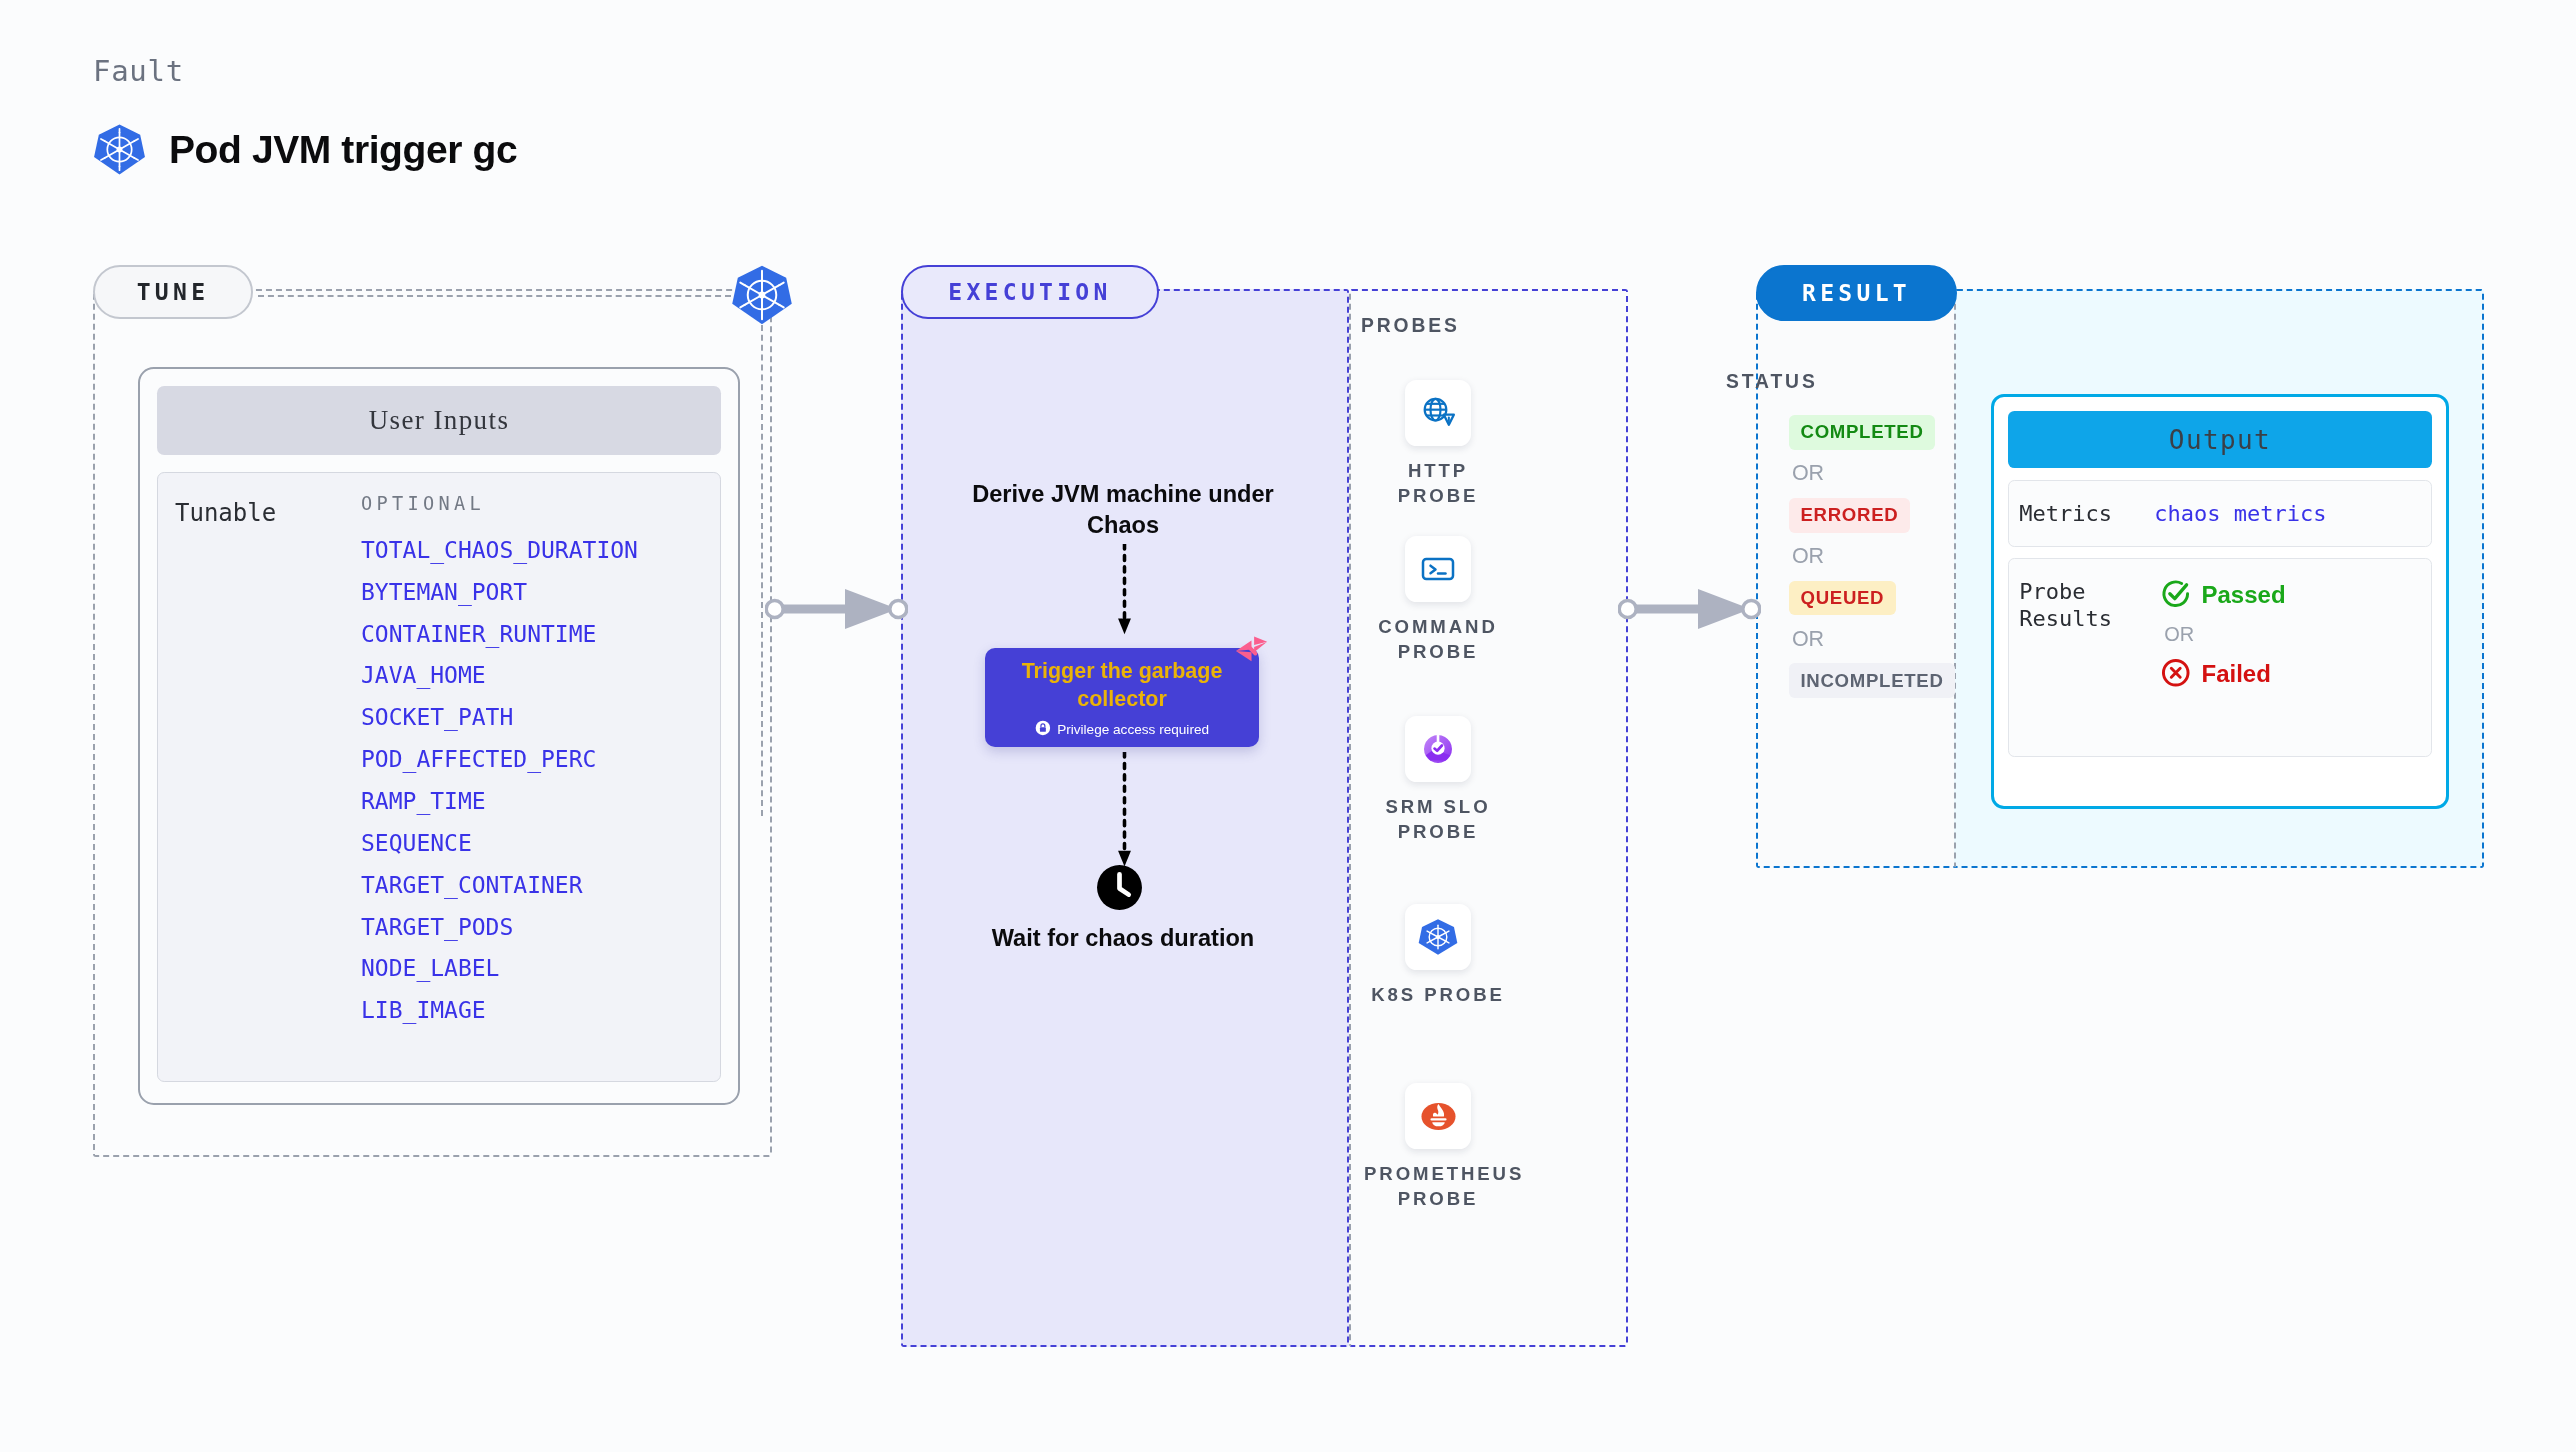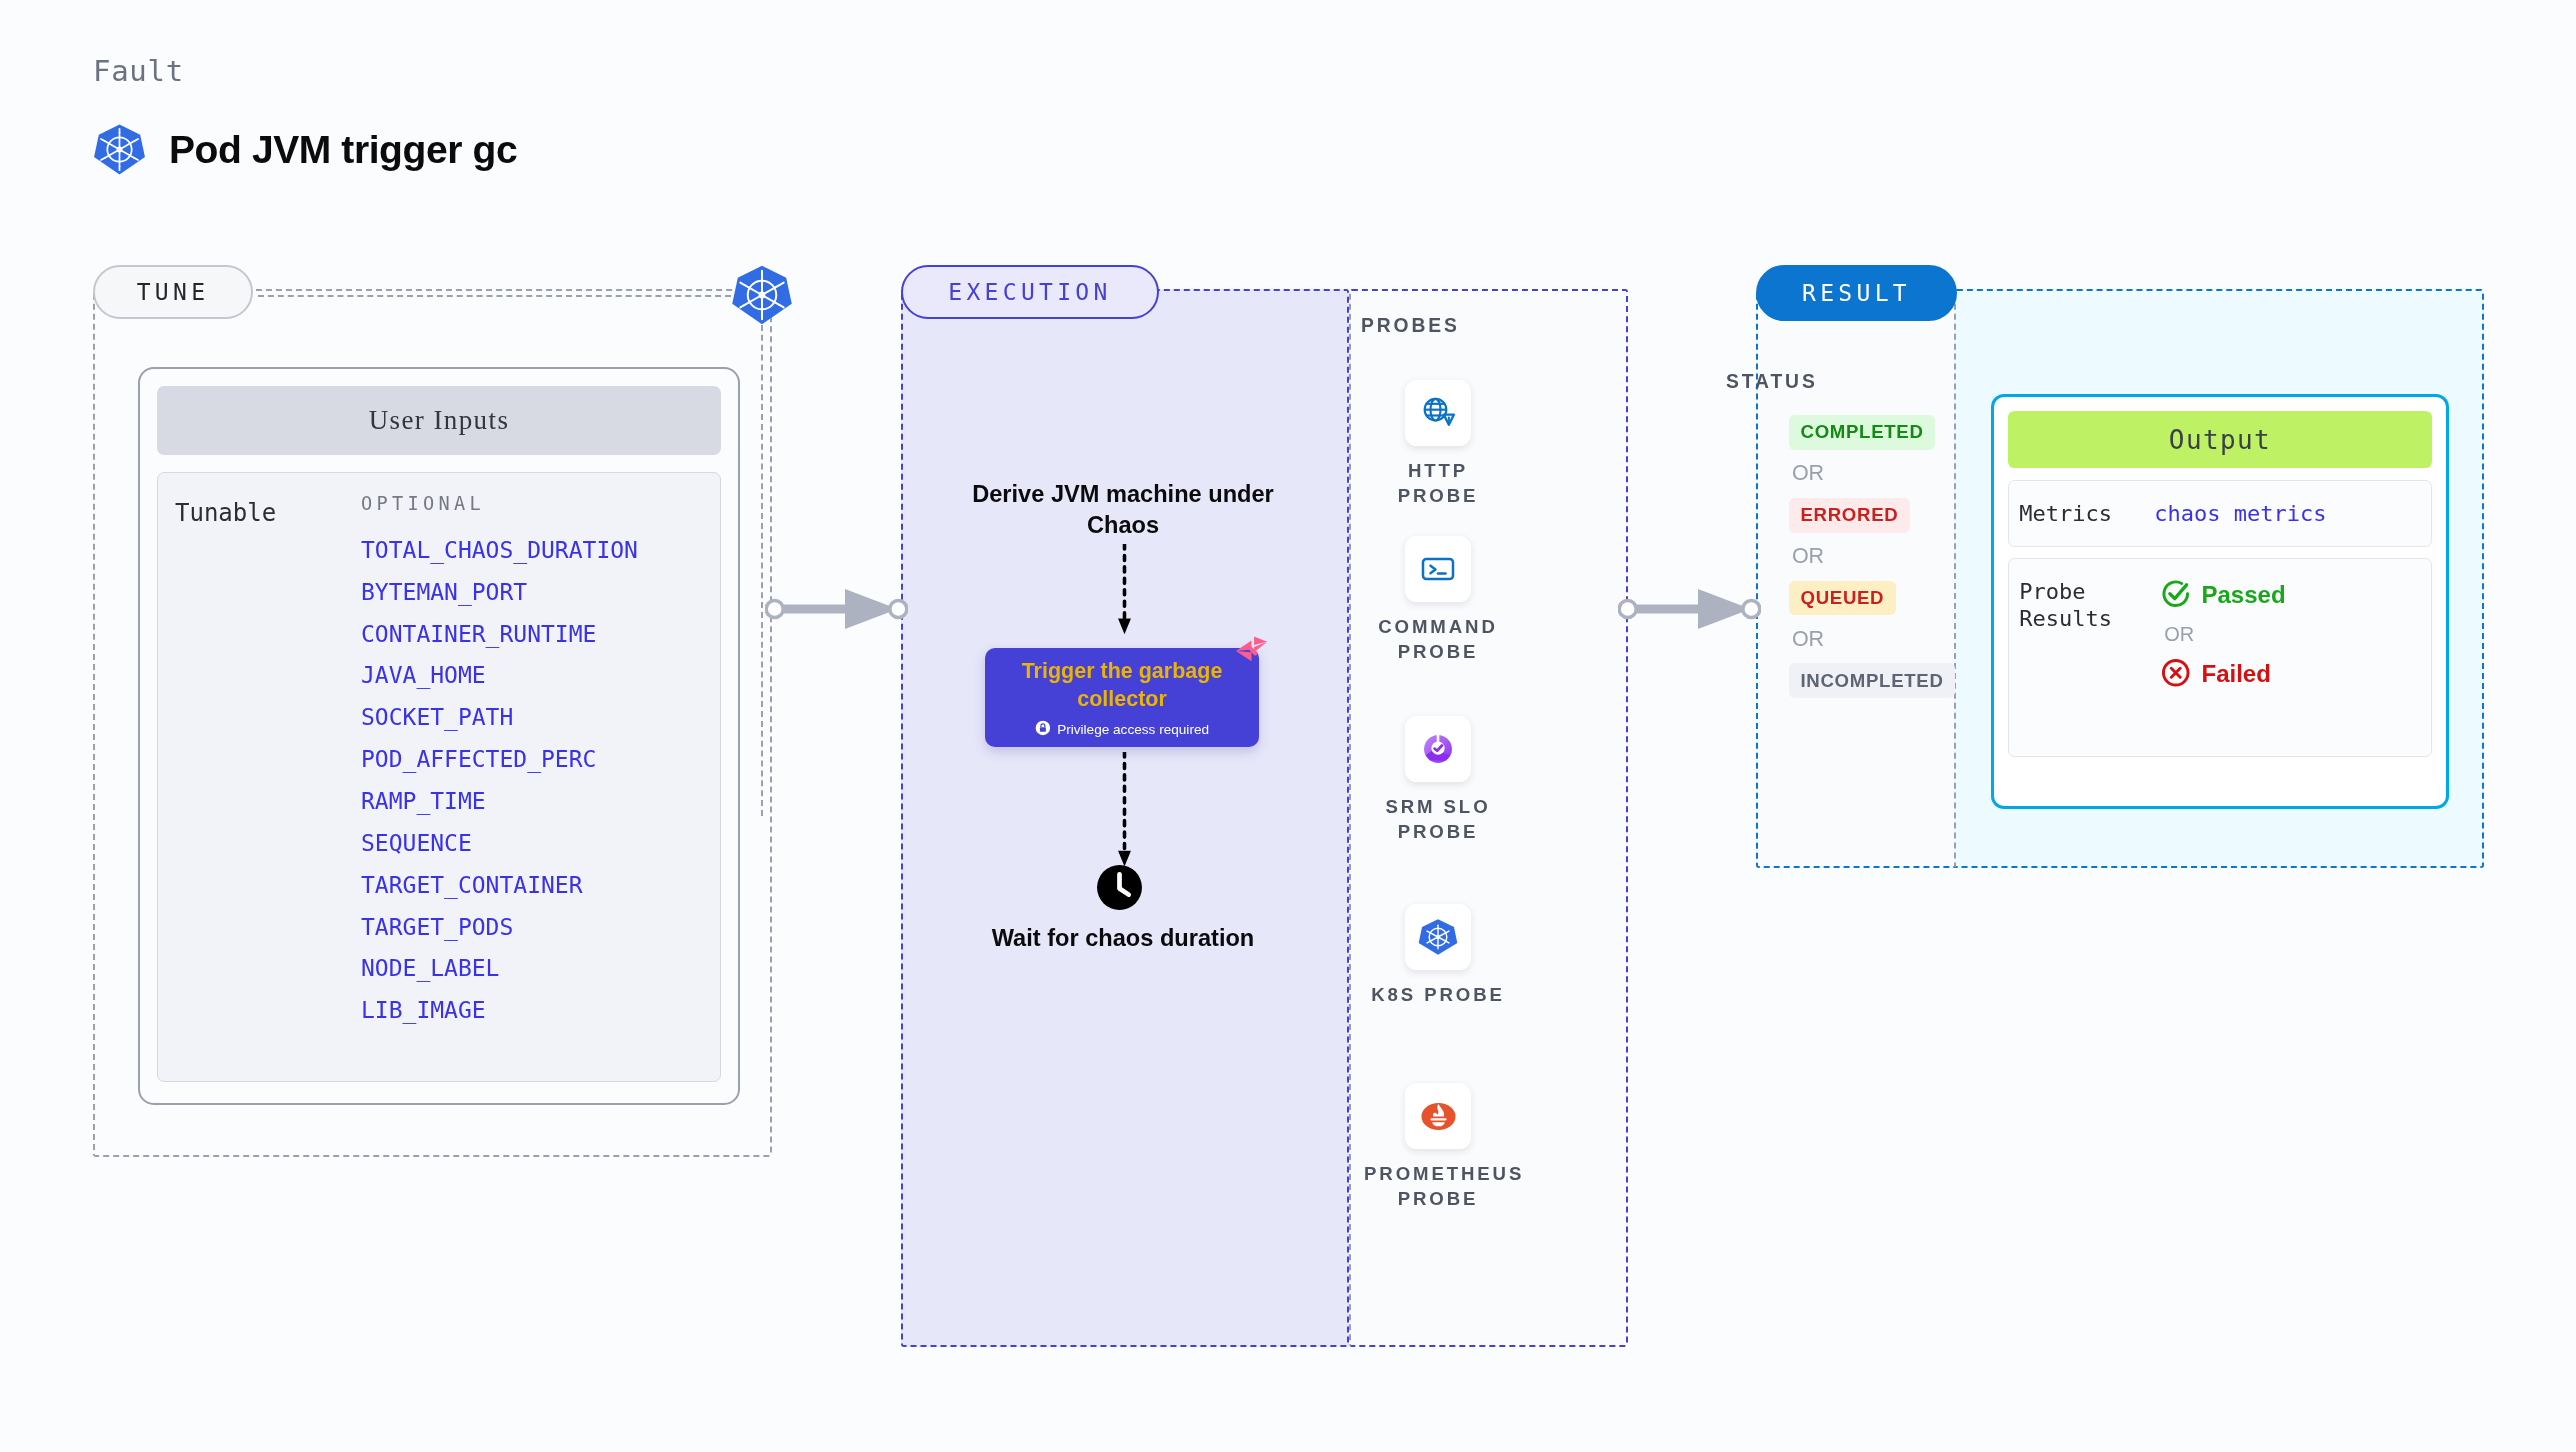--- a/index.html
+++ b/index.html
@@ -42,21 +42,21 @@
   }
 
   
   .stage-pill {
     position: absolute;
     display: flex;
     align-items: center;
     justify-content: center;
     border-radius: 72px;
     font-family: "DejaVu Sans Mono", monospace;
-    font-weight: normal;
+    font-weight: bold;
     letter-spacing: 4.3px;
     z-index: 6;
     box-sizing: border-box;
   }
   #pill-tune {
     left: 93px; top: 265px; width: 160px; height: 54px;
     background: #f6f7f9; border: 2.1px solid #c3c7cf; color: #23262b;
     font-size: 23px;
   }
   #pill-execution {
@@ -281,21 +281,21 @@
     position: absolute;
     left: 1991px; top: 394px; width: 458px; height: 415px;
     background: #ffffff;
     border: 3.6px solid #00a9e6;
     border-radius: 13px;
     box-sizing: border-box;
     padding: 14.3px;
   }
   #output-header {
     height: 57px;
-    background: #bef264;
+    background: #0ea5e9;
     border-radius: 6.4px;
     display: flex; align-items: center; justify-content: center;
     font-family: "DejaVu Sans Mono", monospace;
     font-size: 26px; color: #3b3f47; letter-spacing: 1.4px;
   }
   #metrics-row {
     margin-top: 11.5px;
     height: 67px;
     background: #fbfcfd;
     border: 1.4px solid #e2e5ea;

